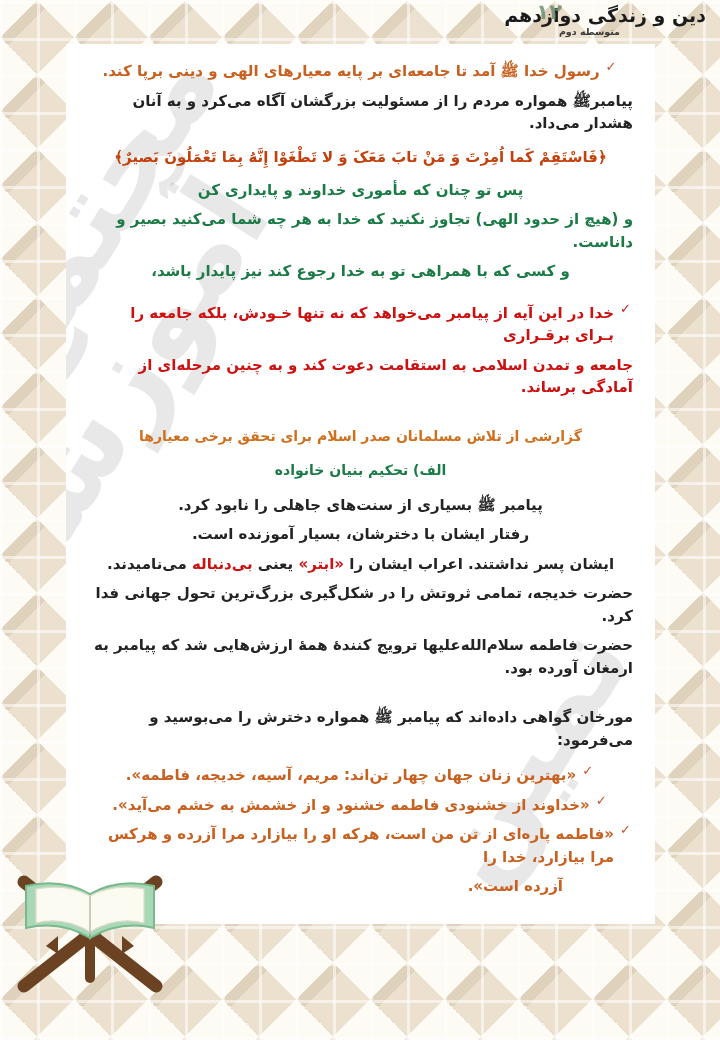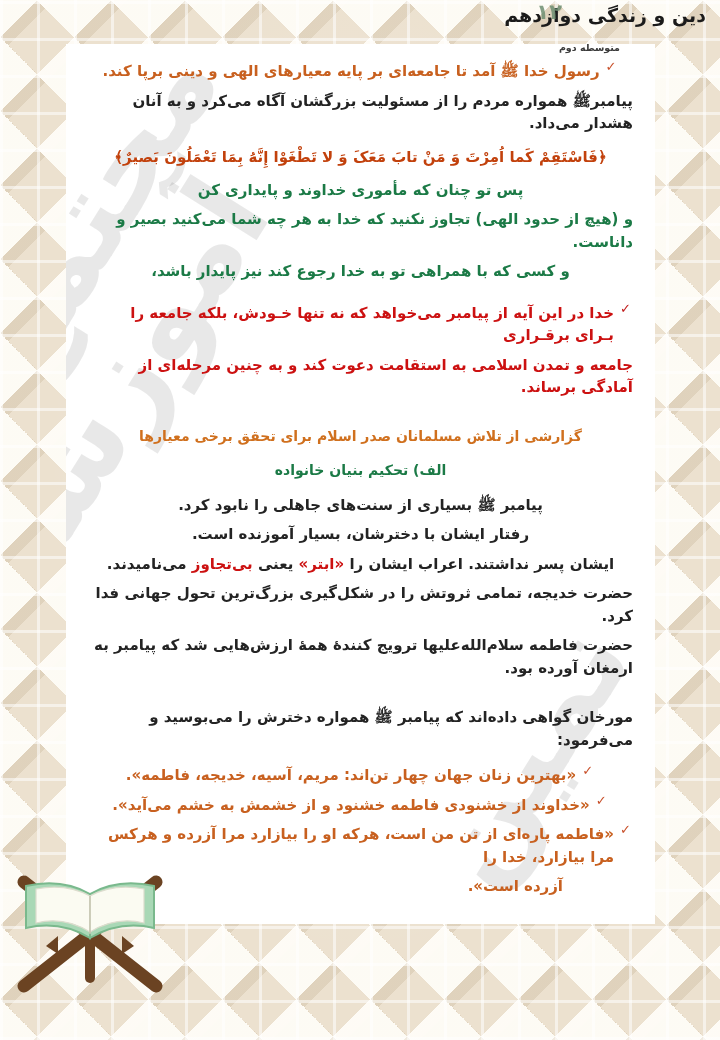--- a/index.html
+++ b/index.html
@@ -68,21 +68,21 @@
     font-size: 19px;
     font-weight: bold;
     color: #1b1b1b;
     letter-spacing: -.5px;
     white-space: nowrap;
   }
   #doc-subtitle {
     font-size: 9.5px;
     font-weight: bold;
     color: #3a3a3a;
-    margin-top: 18px;
+    margin-top: 2px;
     margin-right: 86px;
     letter-spacing: 2px;
   }
   #grade-badge {
     position: absolute;
     right: 144px;
     top: -4px;
     font-size: 21px;
     font-weight: bold;
     color: #6f8f72;
@@ -262,21 +262,21 @@
       <div class="sp-sm"></div>
 
       <div class="row center">
         <span class="txt dark">پیامبر ﷺ بسیاری از سنت‌های جاهلی را نابود کرد.</span>
       </div>
       <div class="row center">
         <span class="txt dark">رفتار ایشان با دخترشان، بسیار آموزنده است.</span>
       </div>
 
       <div class="row center">
-        <span class="txt dark"><span>ایشان پسر نداشتند. اعراب ایشان را </span><span class="red">«ابتر»</span><span> یعنی </span><span class="red">بی‌تجاوز</span><span> می‌نامیدند.</span></span>
+        <span class="txt dark"><span>ایشان پسر نداشتند. اعراب ایشان را </span><span class="red">«ابتر»</span><span> یعنی </span><span class="red">بی‌دنباله</span><span> می‌نامیدند.</span></span>
       </div>
 
       <div class="row center">
         <span class="txt dark">حضرت خدیجه، تمامی ثروتش را در شکل‌گیری بزرگ‌ترین تحول جهانی فدا کرد.</span>
       </div>
       <div class="row center">
         <span class="txt dark">حضرت فاطمه سلام‌الله‌علیها ترویج کنندهٔ همهٔ ارزش‌هایی شد که پیامبر به ارمغان آورده بود.</span>
       </div>
 
       <div class="sp-lg"></div>

